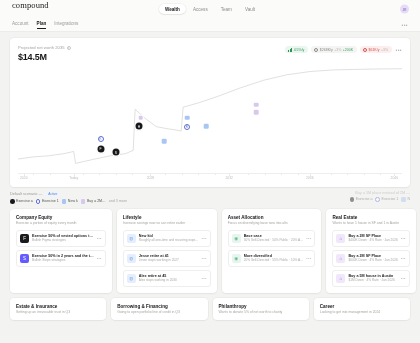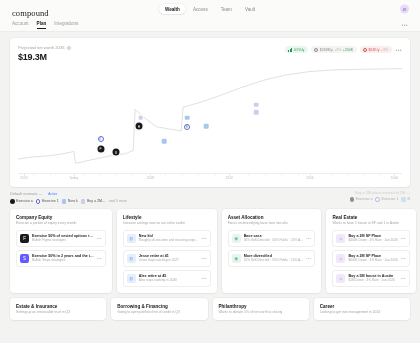--- a/index.html
+++ b/index.html
@@ -8,21 +8,21 @@
     background: #f3f3f2;
     font-family: "Liberation Sans", sans-serif;
     -webkit-font-smoothing: antialiased;
     overflow: hidden;
   }
 
   
   .topbar {
     height: 18px;
     background: #fbfbfa;
-    display: flex; align-items: flex-end;
+    display: flex; align-items: flex-start;
     padding: 0 12px;
     position: relative;
   }
   .brand {
     font-family: "Liberation Serif", serif;
     font-size: 8.5px; color: #1b1b1a; letter-spacing: .1px;
   }
   .seg {
     position: absolute; left: 50%; top: 50%;
     transform: translate(-50%,-50%);
@@ -212,21 +212,21 @@
 
 <div class="page">
 
   <div class="panel chart-panel">
     <div class="chart-head">
       <div>
         <div class="kpi-label">
           <span>Projected net worth 2035</span>
           <span class="info-dot">i</span>
         </div>
-        <div class="kpi-value">$19.3M</div>
+        <div class="kpi-value">$14.5M</div>
       </div>
       <div class="badges">
         <div class="badge green">
           <span class="bars-icon">
               <i></i>
               <i></i>
               <i></i>
             </span>
           <span>4.5%/y</span>
         </div>

